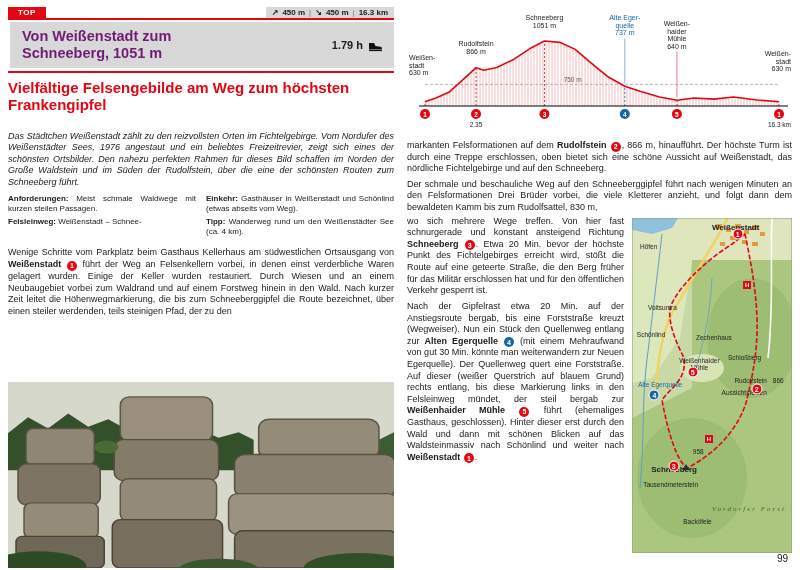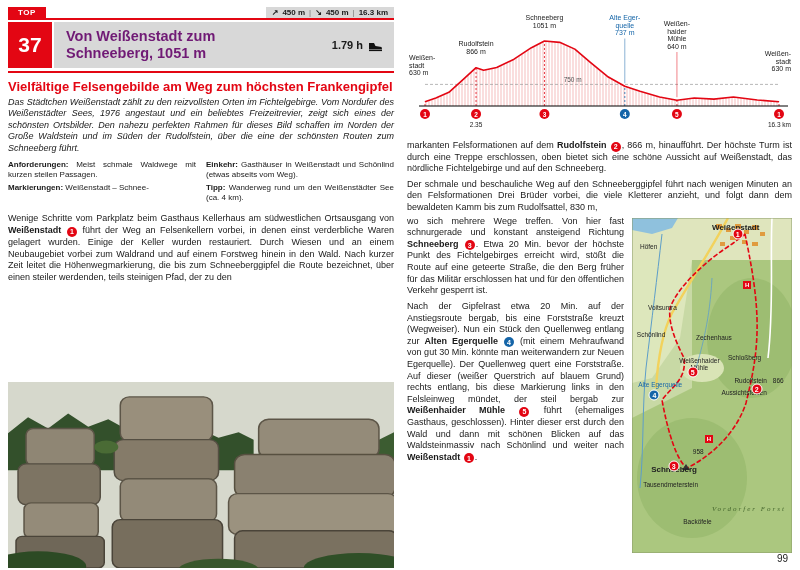--- a/index.html
+++ b/index.html
@@ -13,21 +13,21 @@
   .stats{background:#d8d8d8;font-size:8px;font-weight:bold;padding:1px 6px;display:flex;gap:4px;align-items:center;}
   .stats .sep{color:#777;font-weight:normal;}
   .arrow{font-weight:bold;}
   .header-band{display:flex;margin-top:2px;height:46px;}
   .tour-number{width:44px;background:#e30613;color:#fff;font-weight:bold;font-size:21px;display:flex;align-items:center;justify-content:center;}
   .title-box{flex:1;background:#d8d8d8;display:flex;align-items:center;justify-content:space-between;padding:0 10px 0 12px;margin-left:2px;}
   .title{font-weight:bold;font-size:14.5px;line-height:1.2;color:#701a75;}
   .time{display:flex;align-items:center;gap:5px;font-weight:bold;font-size:11px;}
   .red-rule{height:2px;background:#e30613;margin-top:3px;}
   
-  .subtitle{color:#e30613;font-weight:bold;font-size:13px;margin:6px 0 3px;}
+  .subtitle{color:#e30613;font-weight:bold;font-size:15px;margin:6px 0 18px;}
   .intro{font-style:italic;font-size:9px;line-height:1.27;text-align:justify;margin:0 0 6px;}
   .info{display:grid;grid-template-columns:1fr 1fr;column-gap:10px;font-size:8px;line-height:1.26;text-align:justify;margin-bottom:7px;}
   .info p{margin:0 0 3px;}
   .body-text{font-size:9px;line-height:1.28;text-align:justify;margin:0 0 6px;}
   .caption{font-style:italic;font-size:8.5px;margin:0 0 2px;}
   .photo{flex:0 0 auto;margin-top:auto;width:386px;height:186px;display:block;}
   .b{font-weight:bold;}
   .marker{display:inline-flex;width:10px;height:10px;border-radius:50%;background:#e30613;color:#fff;font-size:7px;font-weight:bold;align-items:center;justify-content:center;vertical-align:-1px;margin:0 1px;}
   .marker.blue{background:#1565a8;}
   
@@ -61,21 +61,20 @@
         <span>450 m</span>
         <span class="sep">|</span>
         <span class="arrow">↘</span>
         <span>450 m</span>
         <span class="sep">|</span>
         <span>16.3 km</span>
       </div>
     </div>
 
     <div class="header-band">
-      <div class="tour-number">37</div>
       <div class="title-box">
         <div class="title">
           <span>Von Weißenstadt zum</span><br>
           <span>Schneeberg, 1051 m</span>
         </div>
         <div class="time">
           <span>1.79 h</span>
           <svg width="16" height="13" viewBox="0 0 16 13">
             <path d="M1,10 L1,4 L6,4 L7.5,7 L13.5,8 L14,10 Z" fill="#111"></path>
             <rect x="1" y="10.5" width="13" height="1.6" fill="#111"></rect>
@@ -86,21 +85,21 @@
 
     <div class="red-rule"></div>
 
     <div class="subtitle">Vielfältige Felsengebilde am Weg zum höchsten Frankengipfel</div>
 
     <p class="intro">Das Städtchen Weißenstadt zählt zu den reizvollsten Orten im Fichtelgebirge. Vom Nordufer des Weißenstädter Sees, 1976 angestaut und ein beliebtes Freizeitrevier, zeigt sich eines der schönsten Ortsbilder. Den nahezu perfekten Rahmen für dieses Bild schaffen im Norden der Große Waldstein und im Süden der Rudolfstein, über die eine der schönsten Routen zum Schneeberg führt.</p>
 
     <div class="info">
       <div>
         <p><span class="b">Anforderungen: </span><span>Meist schmale Waldwege mit kurzen steilen Passagen.</span></p>
-        <p><span class="b">Markierungen: </span><span>Weißenstadt – Schnee-</span></p>
+        <p><span class="b">Felsleinweg: </span><span>Weißenstadt – Schnee-</span></p>
       </div>
       <div>
         <p><span class="b">Einkehr: </span><span>Gasthäuser in Weißenstadt und Schönlind (etwas abseits vom Weg).</span></p>
         <p><span class="b">Tipp: </span><span>Wanderweg rund um den Weißenstädter See (ca. 4 km).</span></p>
       </div>
     </div>
 
     <p class="body-text"><span>Wenige Schritte vom Parkplatz beim Gasthaus Kellerhaus am südwestlichen Ortsausgang von </span><span class="b">Weißenstadt</span><span> </span><span class="marker">1</span><span> führt der Weg an Felsenkellern vorbei, in denen einst verderbliche Waren gelagert wurden. Einige der Keller wurden restauriert. Durch Wiesen und an einem Neubaugebiet vorbei zum Waldrand und auf einem Forstweg hinein in den Wald. Nach kurzer Zeit leitet die Höhenwegmarkierung, die bis zum Schneeberggipfel die Route bezeichnet, über einen steiler werdenden, teils steinigen Pfad, der zu den</span></p>
 
 

